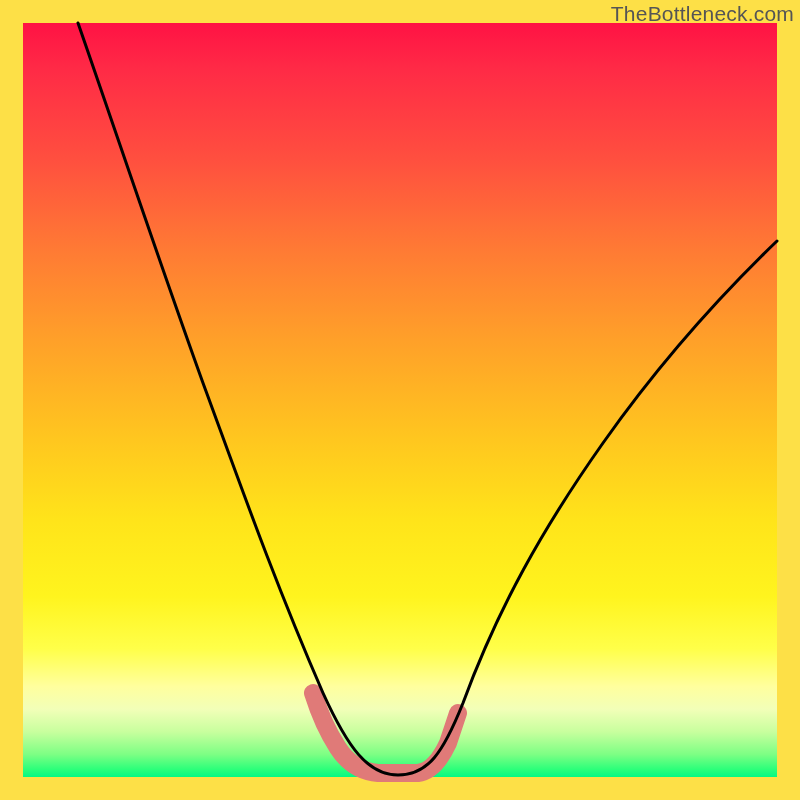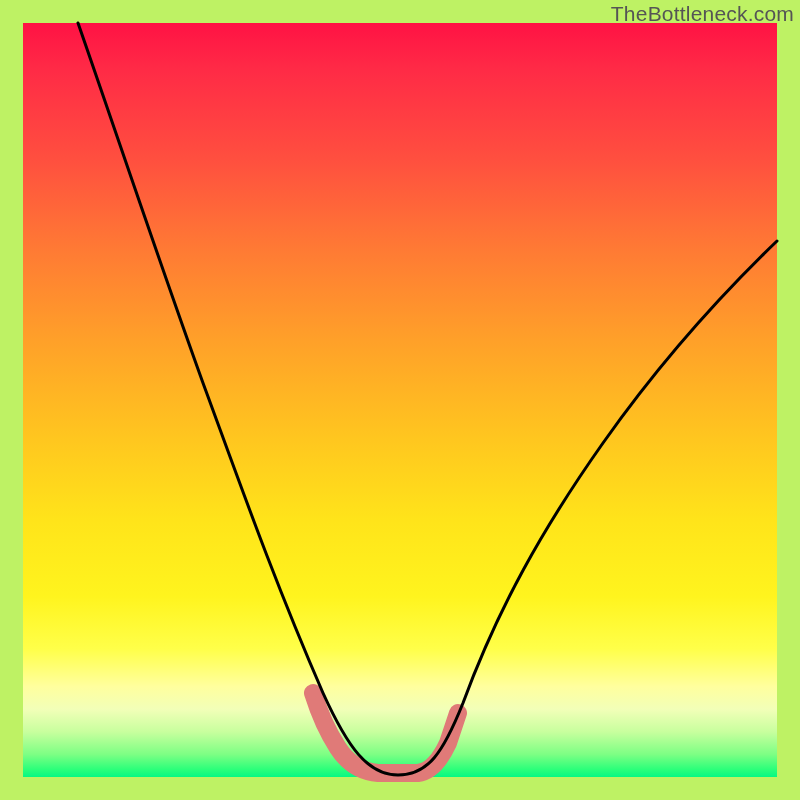--- a/index.html
+++ b/index.html
@@ -8,21 +8,21 @@
     width: 800px;
     height: 800px;
     overflow: hidden;
     background: #000;
     font-family: Arial, Helvetica, sans-serif;
   }
   .frame {
     position: relative;
     width: 800px;
     height: 800px;
-    background: #bef264;
+    background: #fde047;
   }
   .plot {
     position: absolute;
     left: 23px;
     top: 23px;
     width: 754px;
     height: 754px;
     
     background: linear-gradient(
       to bottom,

